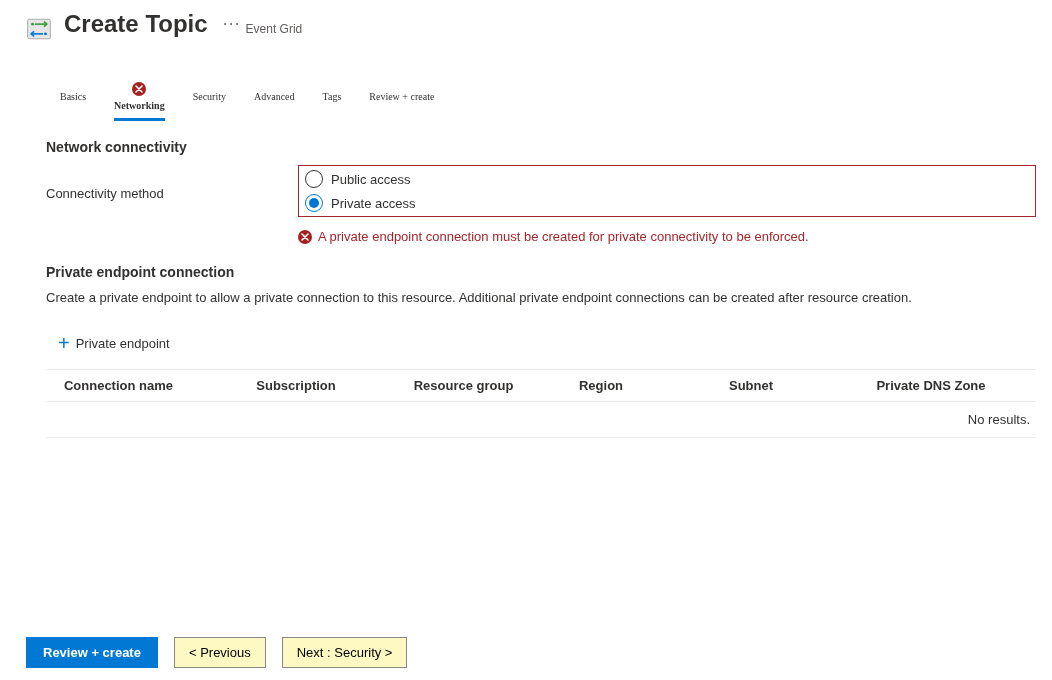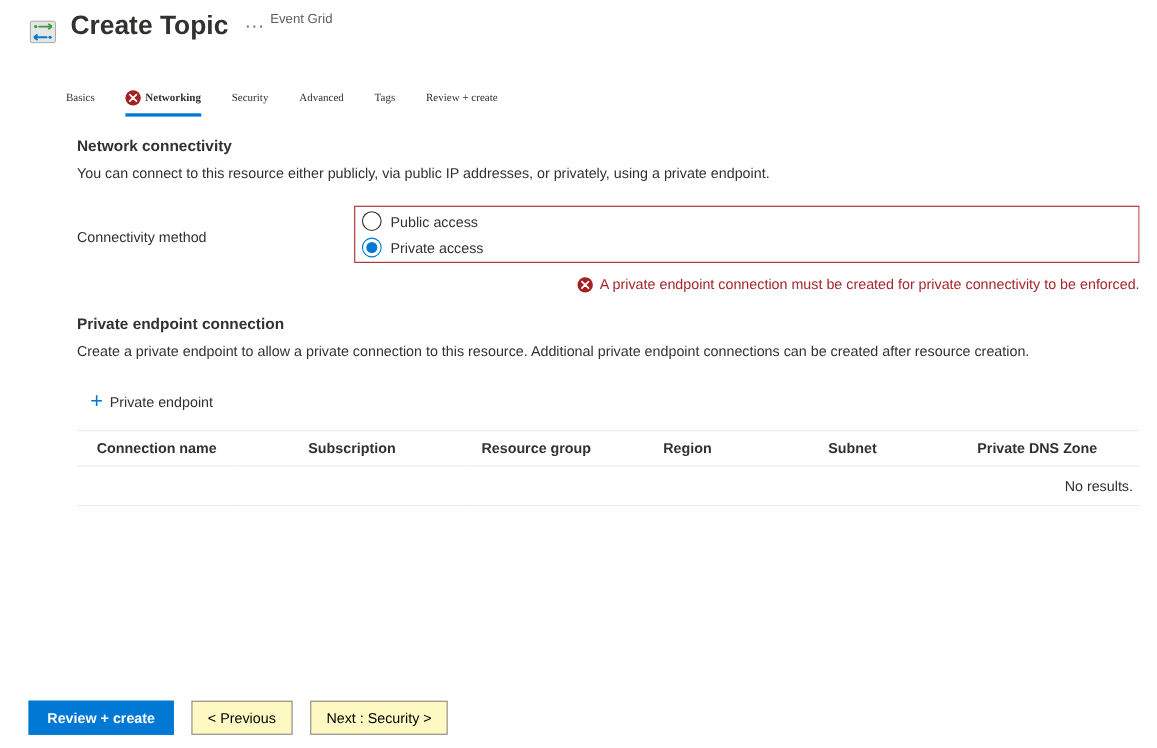--- a/index.html
+++ b/index.html
@@ -5,46 +5,46 @@
     * { box-sizing: border-box; margin: 0; padding: 0; }
     body { font-family: "Segoe UI", -apple-system, sans-serif; font-size: 13px; color: #323130; background: #ffffff; width: 1052px; height: 680px; position: relative; }
     .page { padding: 0 16px 0 26px; height: 100%; display: flex; flex-direction: column; }
 
     .header { display: flex; align-items: flex-start; gap: 12px; padding: 10px 0 4px 0; }
     .header-icon { width: 26px; height: 26px; flex-shrink: 0; margin-top: 6px; }
     .header-text { display: flex; flex-direction: row; }
     .header-title-row { display: flex; align-items: center; gap: 12px; }
     .page-title { font-size: 24px; font-weight: 600; color: #323130; }
     .more-ellipsis { color: #666; letter-spacing: 2px; cursor: pointer; padding: 0 4px; font-weight: bold; font-size: 12px;}
-    .page-subtitle { font-size: 12px; color: #605e5c; margin-top: 0px; }
+    .page-subtitle { font-size: 12px; color: #605e5c; margin-top: 12px; }
 
     .tabs { display: flex; gap: 0px; margin-top: 28px; border-bottom: 0px solid transparent; margin-left: 34px; }
     .tab { font-size: 10px; color: #323130; padding: 8px 0px 10px 0px; cursor: pointer; position: relative; margin-right: 28px; display: flex; align-items: center; gap: 4px; font-family: Liberation Serif, serif; }
-    .tab.active { font-weight: 700; }
+    .tab.active { font-weight: 700; flex-direction: column; }
     .tab.active::after { content:""; position: absolute; left: 0; right: 0; bottom: 0; height: 3px; background: #0078d4; }
     .tab-error-icon { width: 14px; height: 14px; border-radius: 50%; background: #a52121; display: inline-flex; align-items: center; justify-content: center; flex-shrink: 0;}
     .tab-error-icon::before, .tab-error-icon::after { content:""; position: absolute; }
     .tab-error-icon svg { width: 10px; height: 10px;}
 
-    .content { margin-left: 44px; padding-top: 18px; flex: 1; overflow: auto; }
+    .content { margin-left: 20px; padding-top: 18px; flex: 1; overflow: auto; }
 
     .section-title { font-size: 14px; font-weight: 700; margin-bottom: 10px; }
     .description { font-size: 13px; color: #323130; margin-bottom: 22px; }
 
     .field-row { display: flex; align-items: center; margin-bottom: 6px; }
     .field-label { width: 252px; font-size: 13px; color: #323130; padding-top: 4px; flex-shrink: 0;}
     .field-value { flex: 1; }
 
     .radio-group { border: 1px solid #a4262c; padding: 4px 6px 4px 6px; display: flex; flex-direction: column; gap: 6px; }
     .radio-item { display: flex; align-items: center; gap: 8px; cursor: pointer; }
     .radio-outer { width: 18px; height: 18px; border: 1px solid #323130; border-radius: 50%; display: inline-flex; align-items: center; justify-content: center; flex-shrink: 0;}
     .radio-outer.selected { border-color: #0078d4; }
     .radio-inner { width: 10px; height: 10px; border-radius: 50%; background: #0078d4;}
 
-    .error-row { display: flex; margin-bottom: 20px; justify-content: space-between;}
+    .error-row { display: flex; margin-bottom: 20px;}
     .error-spacer { width: 252px; flex-shrink: 0;}
     .error-msg { display: flex; align-items: center; gap: 6px; color: #a4262c; font-size: 13px; padding-top: 6px;}
     .error-circ { width: 14px; height: 14px; border-radius: 50%; background: #a52121; display: inline-flex; align-items:center; justify-content:center; flex-shrink:0;}
 
     .toolbar-btn { display: inline-flex; align-items: center; gap: 6px; color: #323130; font-size: 13px; padding: 6px 4px; cursor: pointer; margin-bottom: 10px; margin-left: 8px;}
     .plus-icon { color: #0078d4; font-size: 20px; font-weight: 300; line-height: 1;}
 
     .data-table { width: 100%; border-collapse: collapse; }
     .data-table th { text-align: center; font-size: 13px; font-weight: 700; padding: 8px 6px; border-top: 1px solid #edebe9; border-bottom: 1px solid #edebe9; }
     .data-table td { text-align: right; font-size: 13px; padding: 10px 6px; border-bottom: 1px solid #edebe9;}
@@ -100,21 +100,20 @@
     <div class="tab">
         <span>Tags</span>
       </div>
     <div class="tab">
         <span>Review + create</span>
       </div>
   </div>
 
   <div class="content">
     <div class="section-title">Network connectivity</div>
-    <div class="description">You can connect to this resource either publicly, via public IP addresses, or privately, using a private endpoint.</div>
 
     <div class="field-row">
       <div class="field-label">Connectivity method</div>
       <div class="field-value">
         <div class="radio-group">
           <label class="radio-item">
             <span class="radio-outer"></span>
             <span>Public access</span>
           </label>
           <label class="radio-item">

